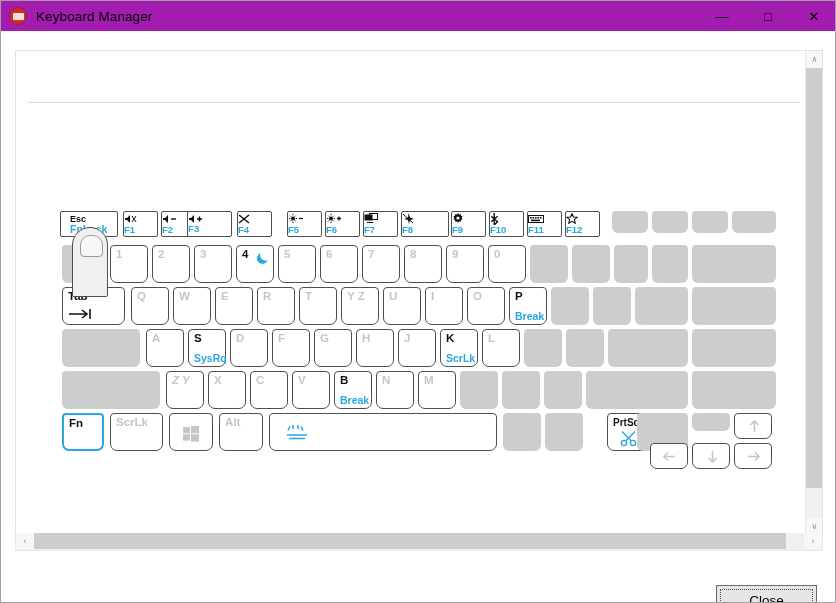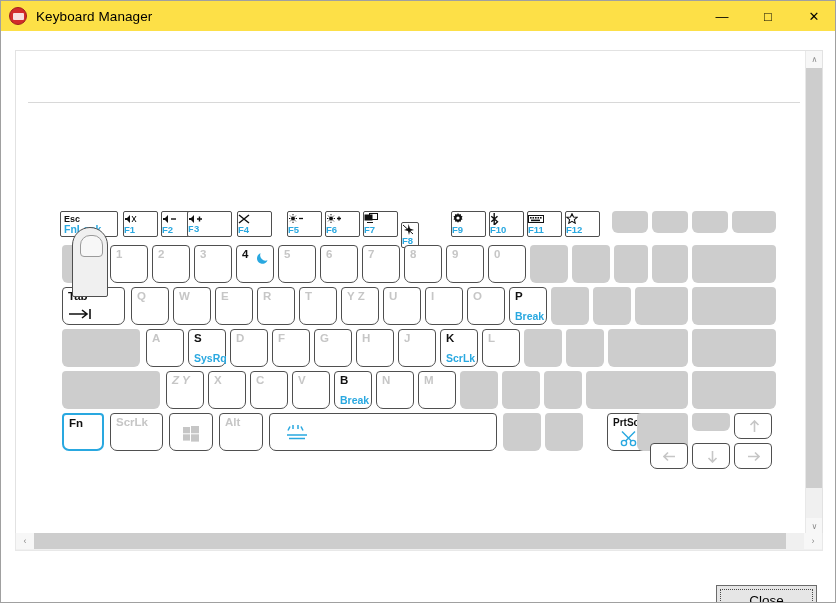--- a/index.html
+++ b/index.html
@@ -17,21 +17,21 @@
     width: 836px; height: 603px;
     background: #ffffff;
     border: 1px solid #a0a0a0;
     overflow: hidden;
   }
 
   
   #titlebar {
     position: absolute; left: 0; top: 0;
     width: 836px; height: 30px;
-    background: #fde047;
+    background: #a21caf;
     display: flex; align-items: center;
   }
   #app-icon {
     width: 18px; height: 18px; margin-left: 8px;
     border-radius: 50%;
     background: #d22b2b;
     border: 1px solid #9d1f1f;
     position: relative; flex: none;
   }
   #app-icon::after {
@@ -199,21 +199,21 @@
     display: flex; flex-direction: column;
     justify-content: center;
   }
   .fkey .ficon {
     font-size: 9.5px; color: #111; line-height: 10px;
     height: 11px; display: flex; align-items: center;
   }
   .fkey .flabel {
     font-size: 9.5px; color: #29a8e0; font-weight: bold; line-height: 11px;
   }
-  .fkey.esc { align-items: flex-start; padding-left: 3px; }
+  .fkey.esc { align-items: flex-start; padding-left: 9px; }
   .fkey.esc .ficon { font-size: 9px; font-weight: bold; color:#111; }
   .fkey.esc .flabel { font-size: 10.5px; }
 
   .key.accent { border-color: #29a8e0; border-width: 2px; }
 
   
   #finger {
     position: absolute;
     left: 12px; top: 16px;
     width: 36px; height: 70px;
@@ -355,21 +355,21 @@
             <span class="ficon">
               <svg width="14" height="11" viewBox="0 0 14 11">
                   <rect x="0.5" y="1.5" width="8" height="6" fill="#111"></rect>
                   <rect x="5.5" y="0.5" width="8" height="6" fill="none" stroke="#111" stroke-width="1"></rect>
                   <path d="M3 9.5h6" stroke="#111" stroke-width="1"></path>
                 </svg>
             </span>
             <span class="flabel">F7</span>
           </div>
 
-          <div class="fkey" style="left:341px; top:11px; width:18px; height:26px;">
+          <div class="fkey" style="left:341px; top:0px; width:48px; height:26px;">
             <span class="ficon">
               <svg width="13" height="11" viewBox="0 0 13 11">
                   <path d="M6.5 0L8 4.5 12 6l-4 1 -1 4 -1-4 -4-1 4-1.5z" fill="#111"></path>
                   <path d="M1 1l10 9" stroke="#111" stroke-width="1"></path>
                 </svg>
             </span>
             <span class="flabel">F8</span>
           </div>
 
           <div class="fkey" style="left:391px; top:0px; width:35px; height:26px;">

